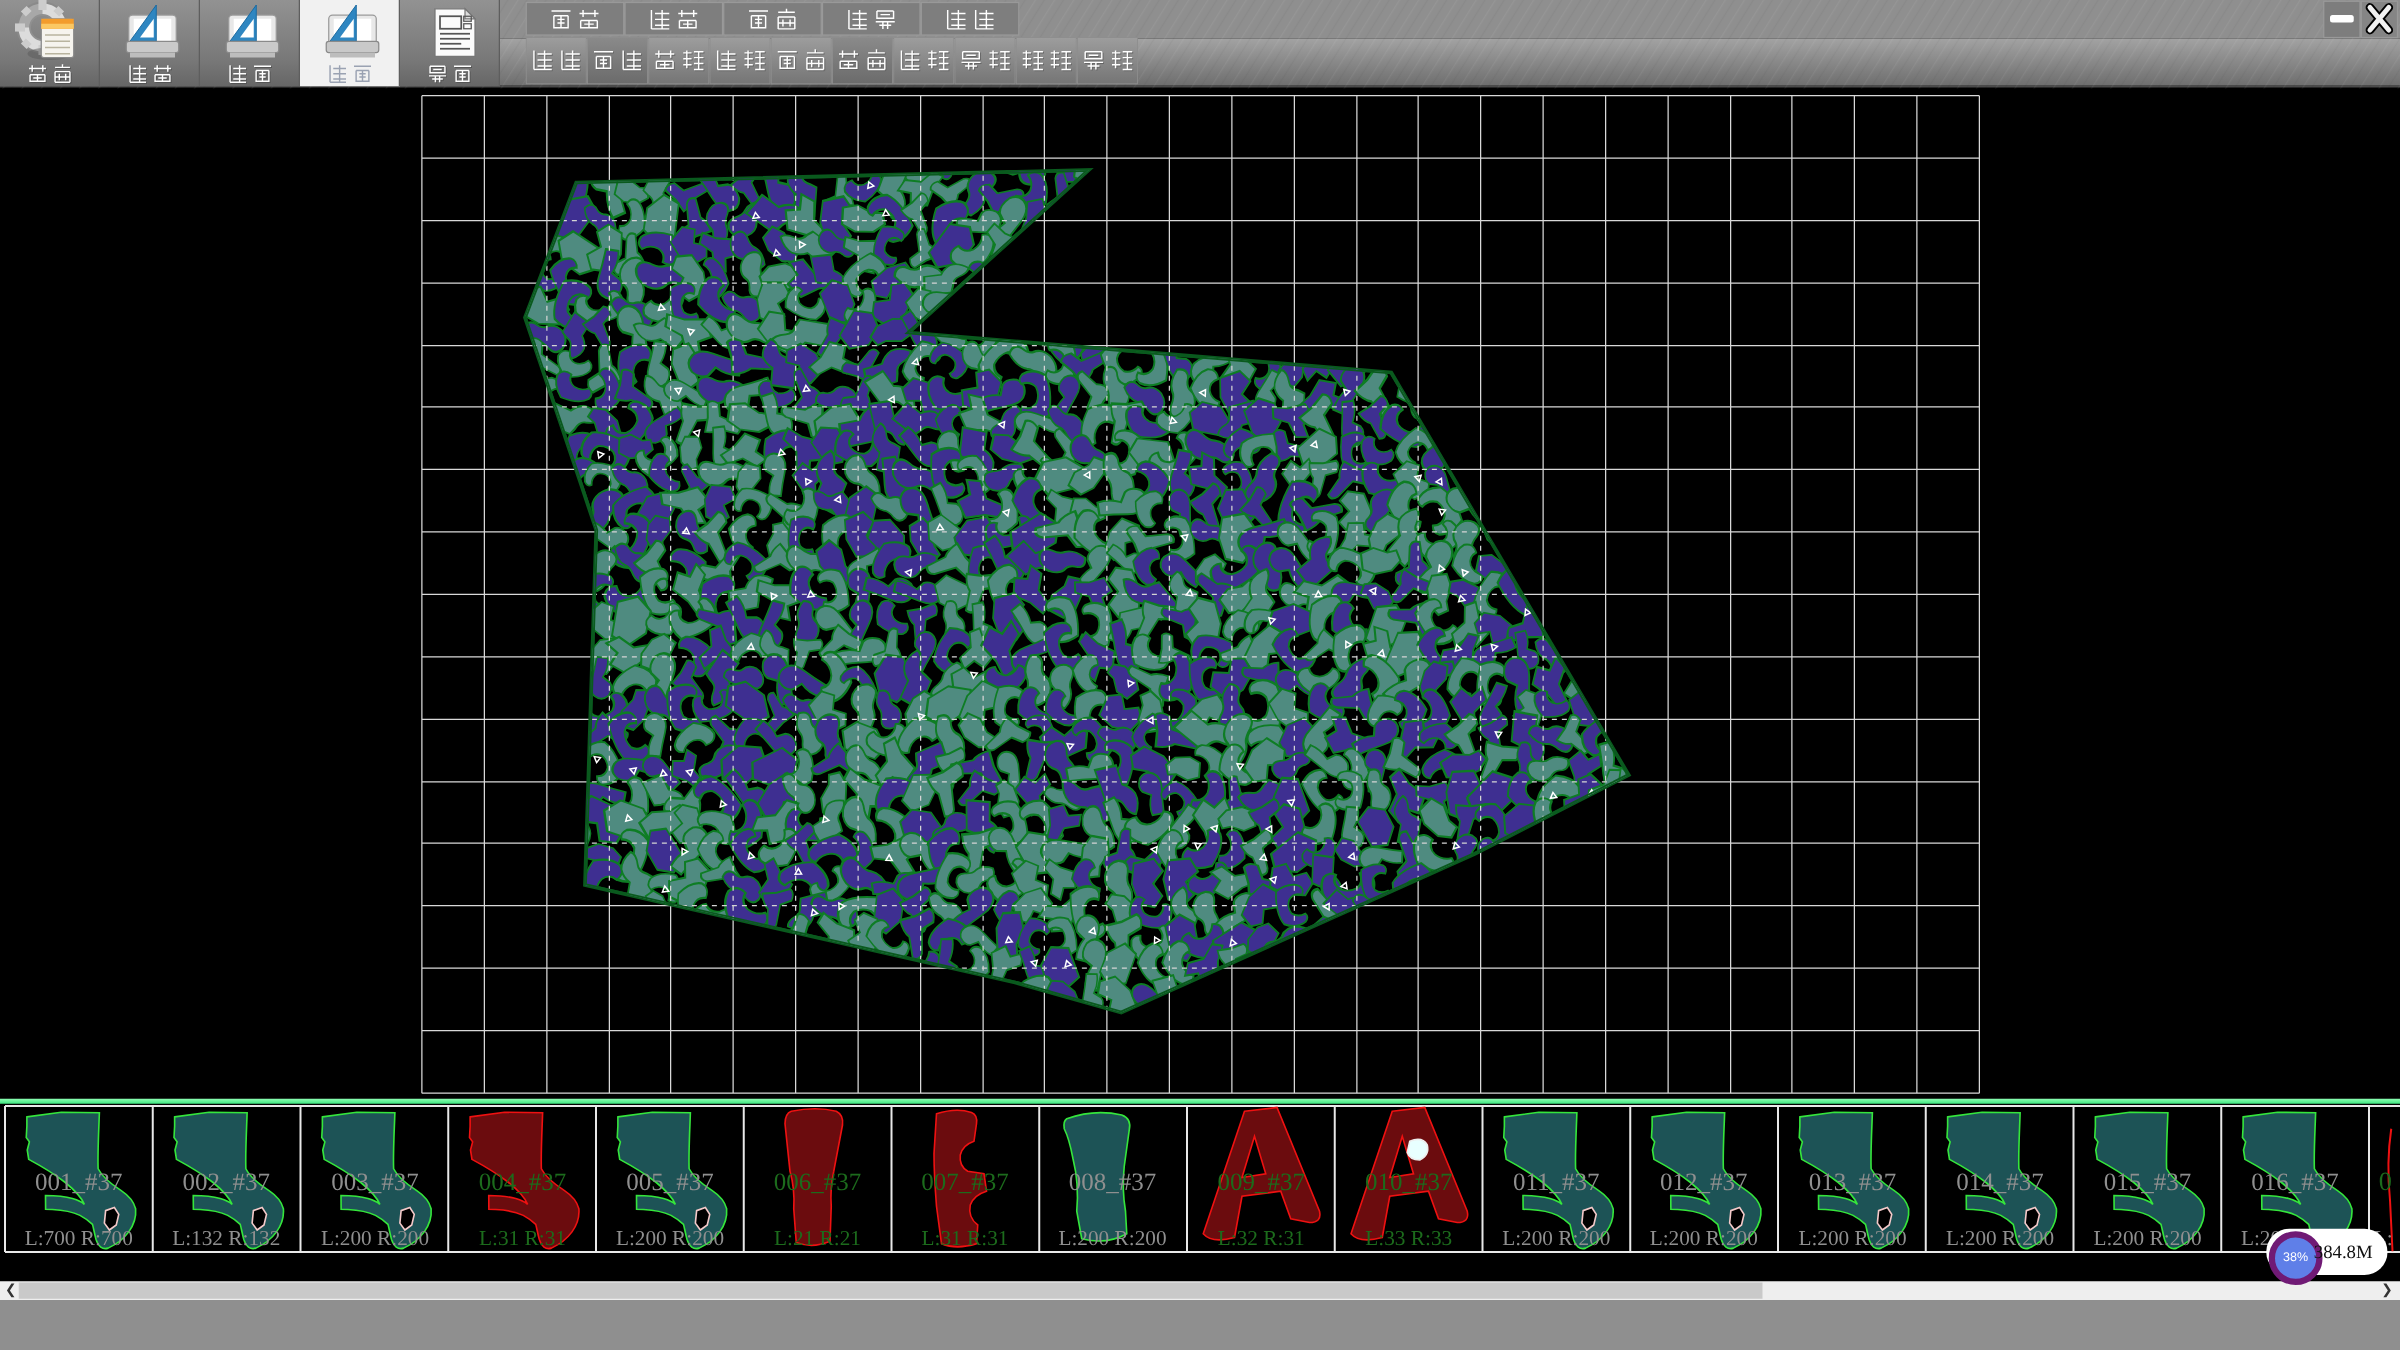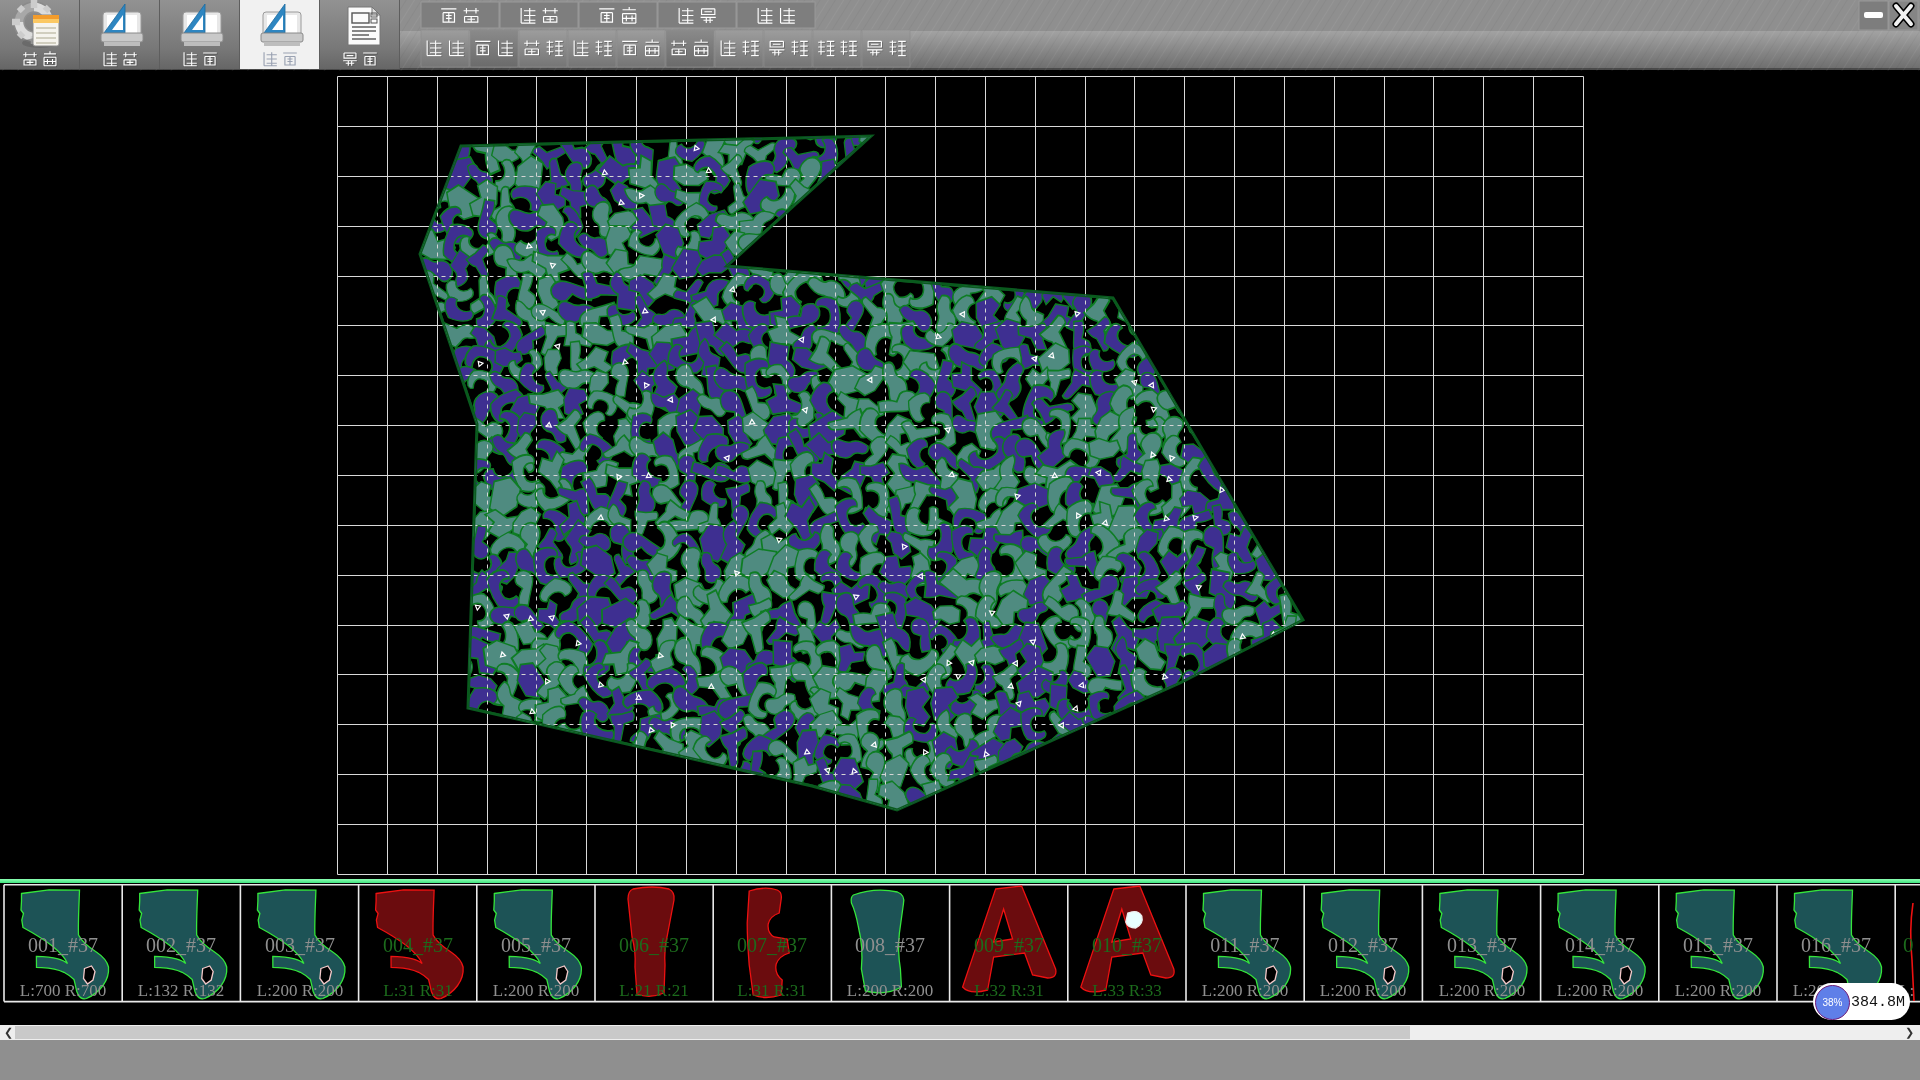--- a/index.html
+++ b/index.html
@@ -1376,13 +1376,13 @@
     <text x="1836" y="996" font-size="17" fill="#8f8f8f" text-anchor="middle" font-family="Liberation Serif">L:200 R:200</text>
     <text x="1903" y="952" font-size="21" fill="#1c6b1c" font-family="Liberation Serif">0</text>
     <text x="1899" y="996" font-size="17" fill="#8f8f8f" font-family="Liberation Serif">L:</text>
   </svg>
 <div style="position:absolute;left:0;top:1025px;width:1920px;height:15px;background:#eee"></div>
 <div style="position:absolute;left:15px;top:1026px;width:1395px;height:13px;background:#c9c9c9"></div>
 <div style="position:absolute;left:4px;top:1026px;width:12px;height:13px;color:#333;font-size:11px;line-height:13px">❮</div>
 <div style="position:absolute;left:1905px;top:1026px;width:12px;height:13px;color:#333;font-size:11px;line-height:13px">❯</div>
 <div style="position:absolute;left:0;top:1040px;width:1920px;height:40px;background:#8f8f8f"></div>
 <div style="position:absolute;left:1813px;top:983px;width:97px;height:37px;background:#fff;border-radius:19px"></div>
-<div style="position:absolute;left:1815px;top:985px;width:33px;height:33px;background:#5f7fe8;border-radius:50%;border:1px solid #701a75;color:#fff;font-size:10px;text-align:center;line-height:33px">38%</div>
-<div style="position:absolute;left:1851px;top:994px;color:#111;font-size:15px;font-family:Liberation Mono, monospace">384.8M</div>
+<div style="position:absolute;left:1815px;top:985px;width:33px;height:33px;background:#5f7fe8;border-radius:50%;border:5px solid #701a75;color:#fff;font-size:10px;text-align:center;line-height:33px">38%</div>
+<div style="position:absolute;left:1851px;top:994px;color:#111;font-size:15px;font-family:Liberation Serif, serif">384.8M</div>
 </body></html>

